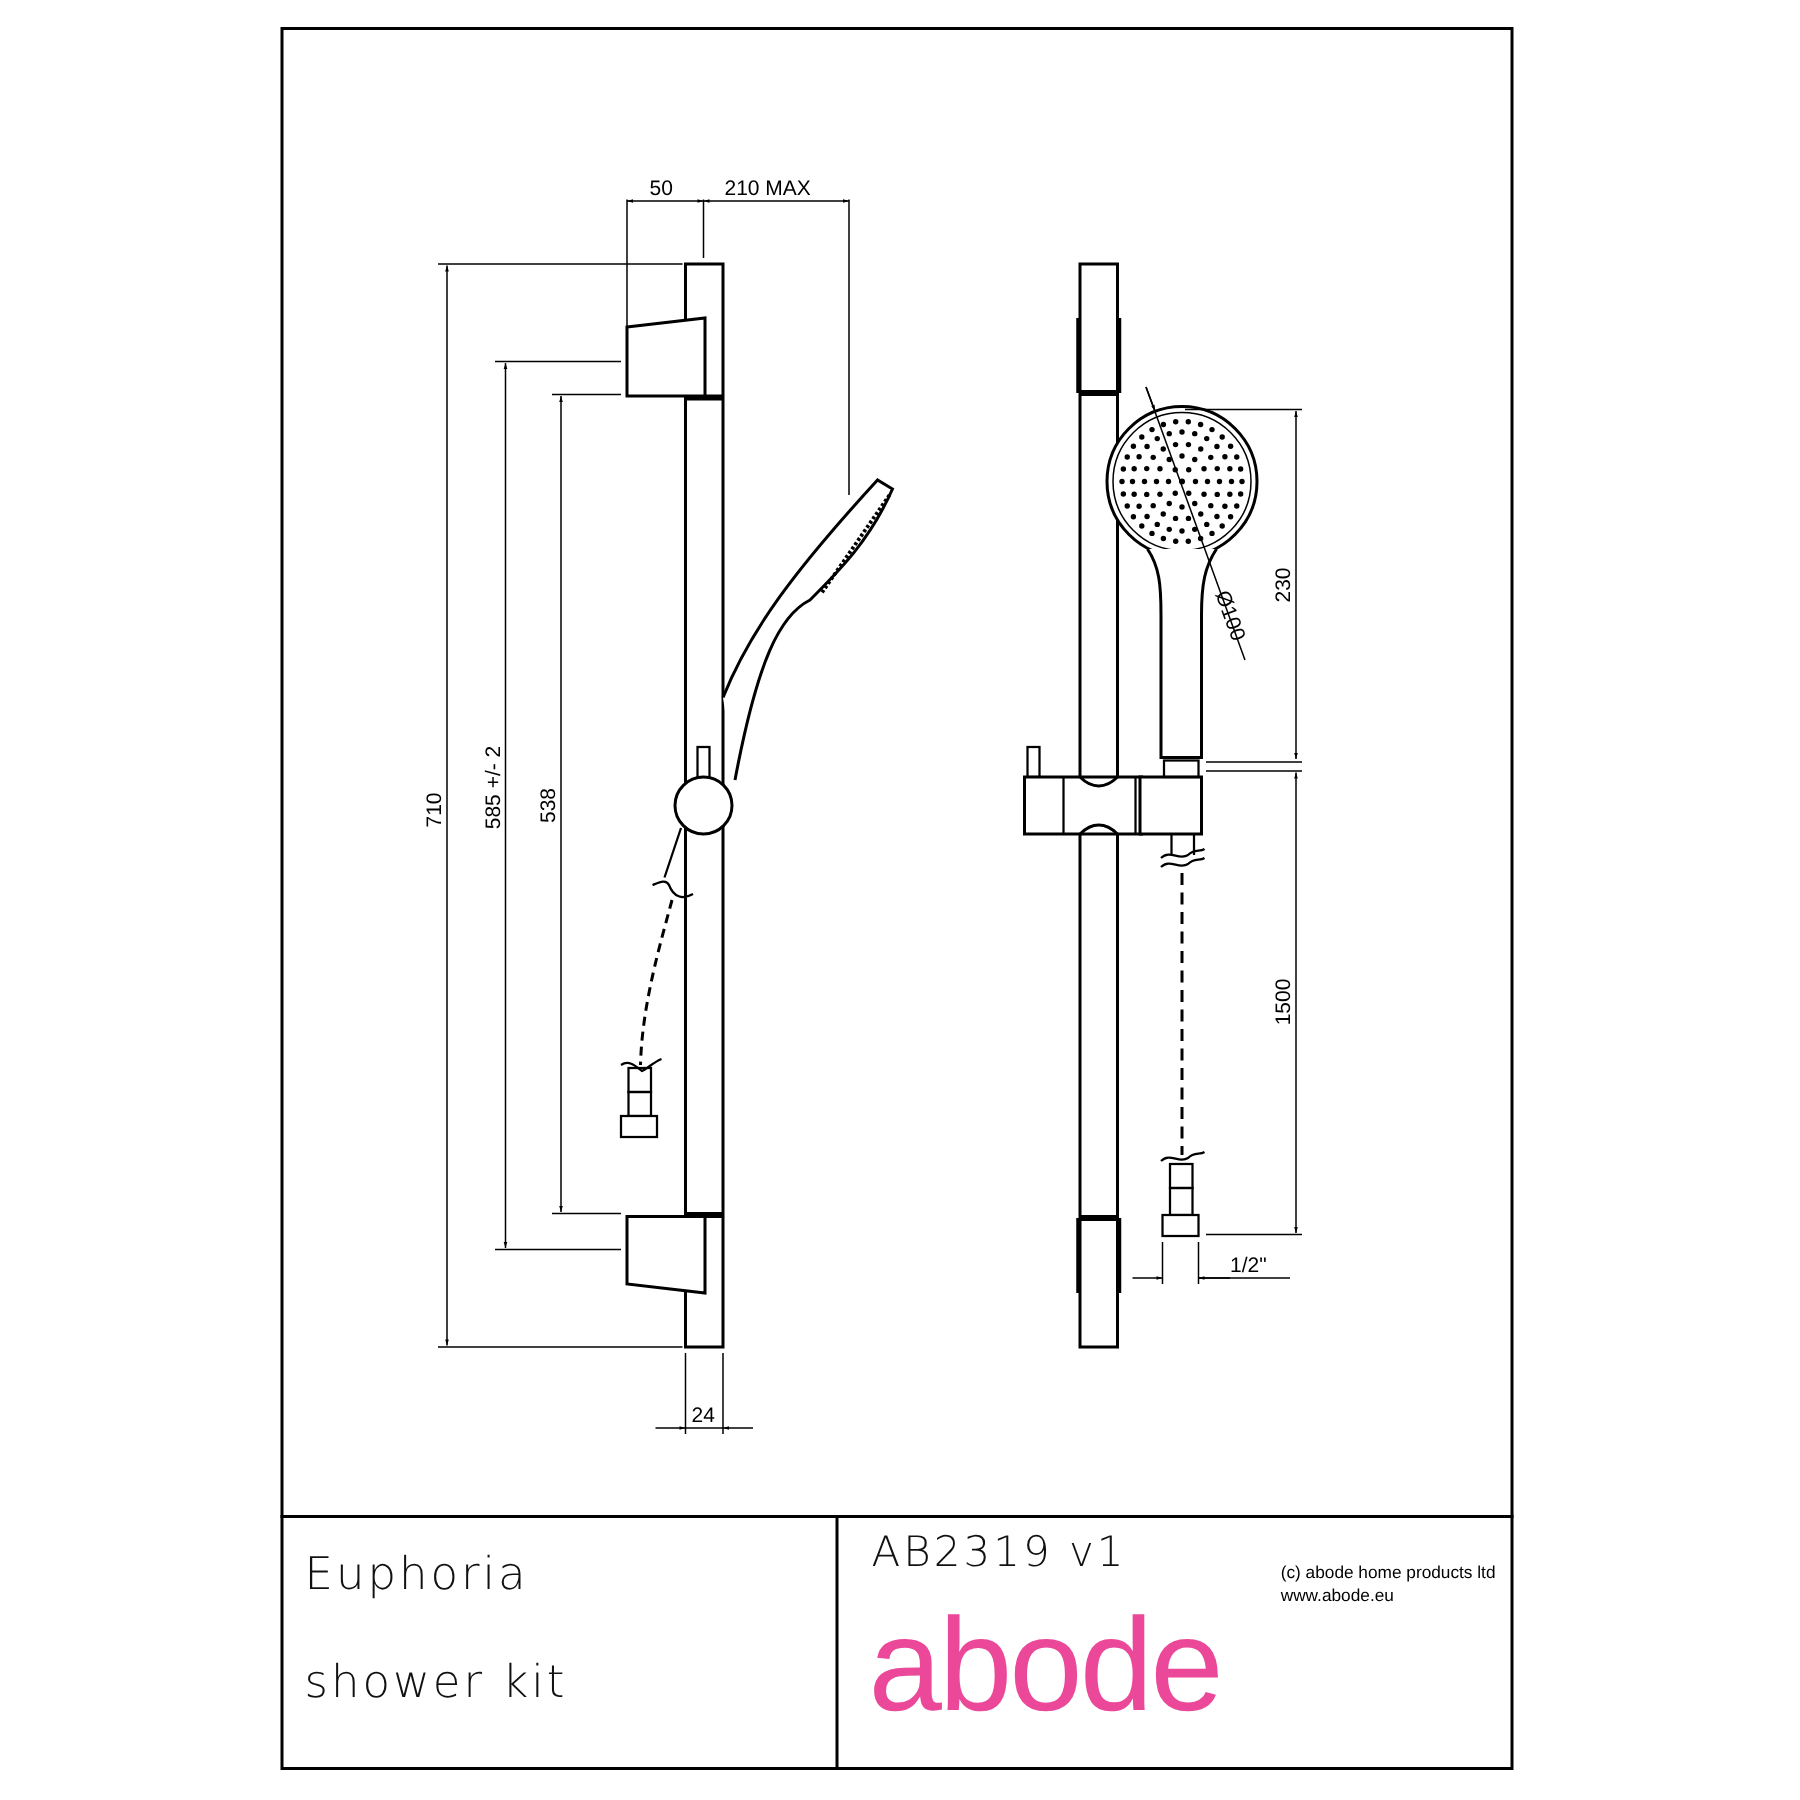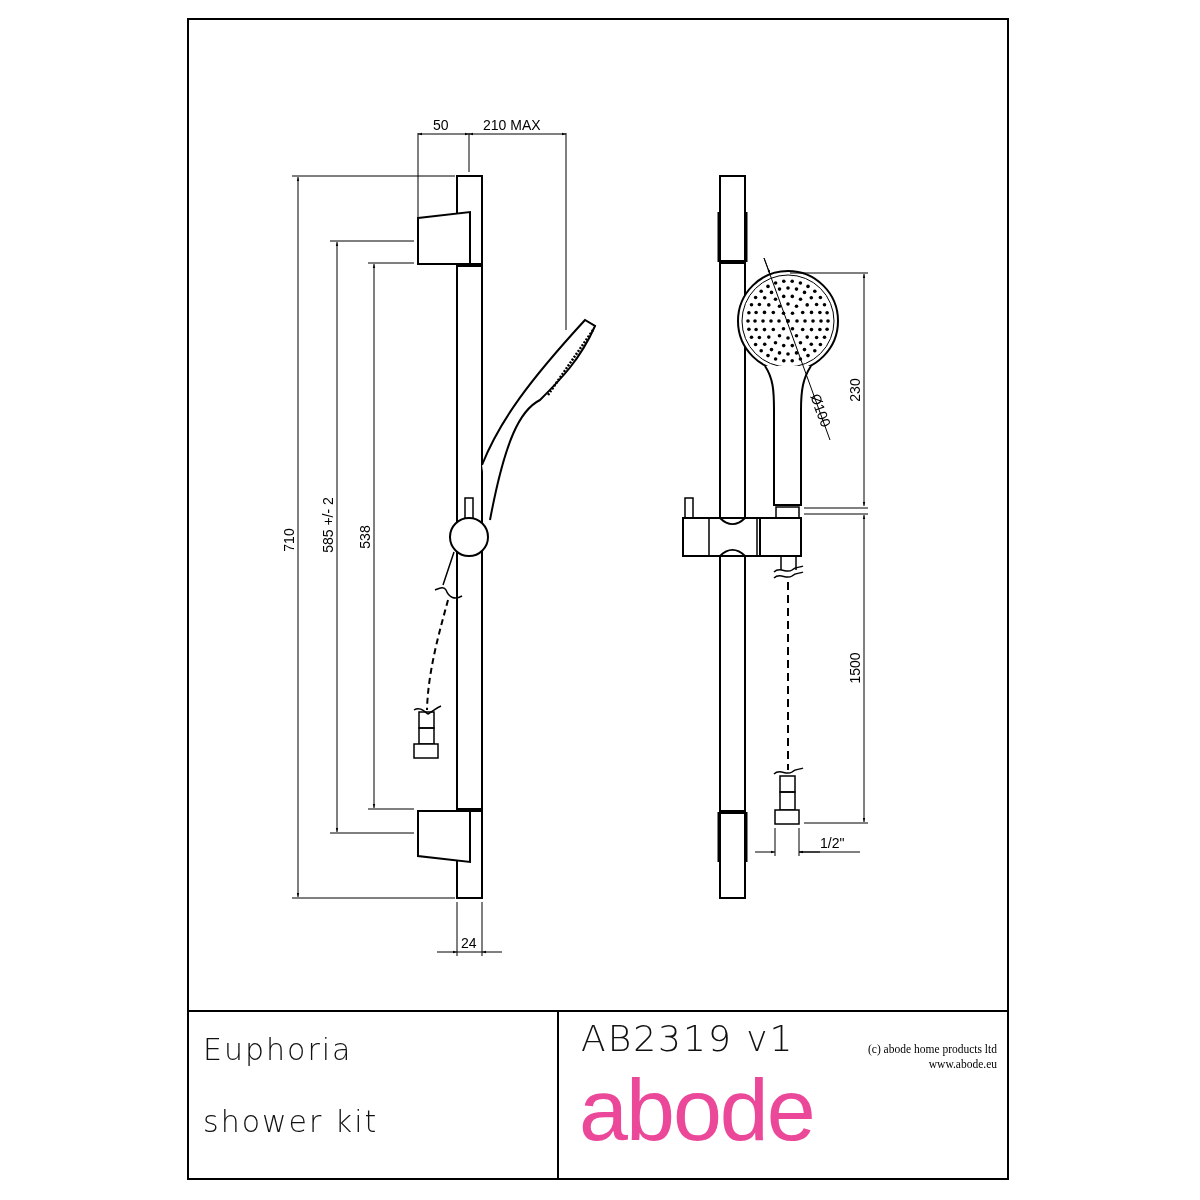--- a/index.html
+++ b/index.html
@@ -2,23 +2,23 @@
 <html><head>
 <meta charset="utf-8">
 <style>
   html, body { margin: 0; padding: 0; background: #ffffff; }
   body { width: 1200px; height: 1200px; position: relative; overflow: hidden; font-family: "DejaVu Sans", sans-serif; }
   #sheet { position: absolute; left: 0; top: 0; width: 1200px; height: 844px; }
   .frame { position: absolute; left: 187px; top: 18px; width: 822px; height: 1162px; border: 2px solid #000; box-sizing: border-box; }
   .title-block { position: absolute; left: 187px; top: 1010px; width: 822px; height: 170px; border-top: 2px solid #000; box-sizing: border-box; }
   .tb-left { position: absolute; left: 0; top: 0; width: 372px; height: 168px; border-right: 2px solid #000; box-sizing: border-box; }
   .product-line { position: absolute; left: 16px; font-family: "DejaVu Sans", sans-serif; font-weight: 200; font-size: 30px; letter-spacing: 2px; color: #111; white-space: nowrap; }
-  .code { position: absolute; left: 394px; top: 6px; font-family: "DejaVu Sans", sans-serif; font-size: 36px; letter-spacing: 2px; color: #111; white-space: nowrap; font-weight: 200; }
+  .code { position: absolute; left: 394px; top: 6px; font-family: "DejaVu Sans", sans-serif; font-size: 28px; letter-spacing: 2px; color: #111; white-space: nowrap; font-weight: 200; }
   .logo { position: absolute; left: 392px; top: 54px; font-family: Liberation Sans, sans-serif; font-size: 88px; font-weight: 200; letter-spacing: -2px; color: #ec4899; line-height: 1; }
-  .copyright { position: absolute; right: 12px; top: 30px; text-align: right; font-family: Liberation Serif, serif; font-size: 11.5px; line-height: 15px; color: #000; }
+  .copyright { position: absolute; right: 12px; top: 30px; font-family: Liberation Sans, sans-serif; font-size: 11.5px; line-height: 15px; color: #000; }
   .policy { position: absolute; right: 12px; top: 80px; text-align: right; font-family: "Liberation Sans", sans-serif; font-size: 11.5px; line-height: 15.5px; color: #000; }
   .dim text { font-family: "Liberation Sans", sans-serif; font-size: 14px; fill: #000; }
 </style>
 </head>
 <body>
 
 <div id="sheet">
   <div class="frame"></div>
 
   <svg width="1200" height="1200" viewBox="0 0 1200 1200" style="position:absolute;left:0;top:0">

